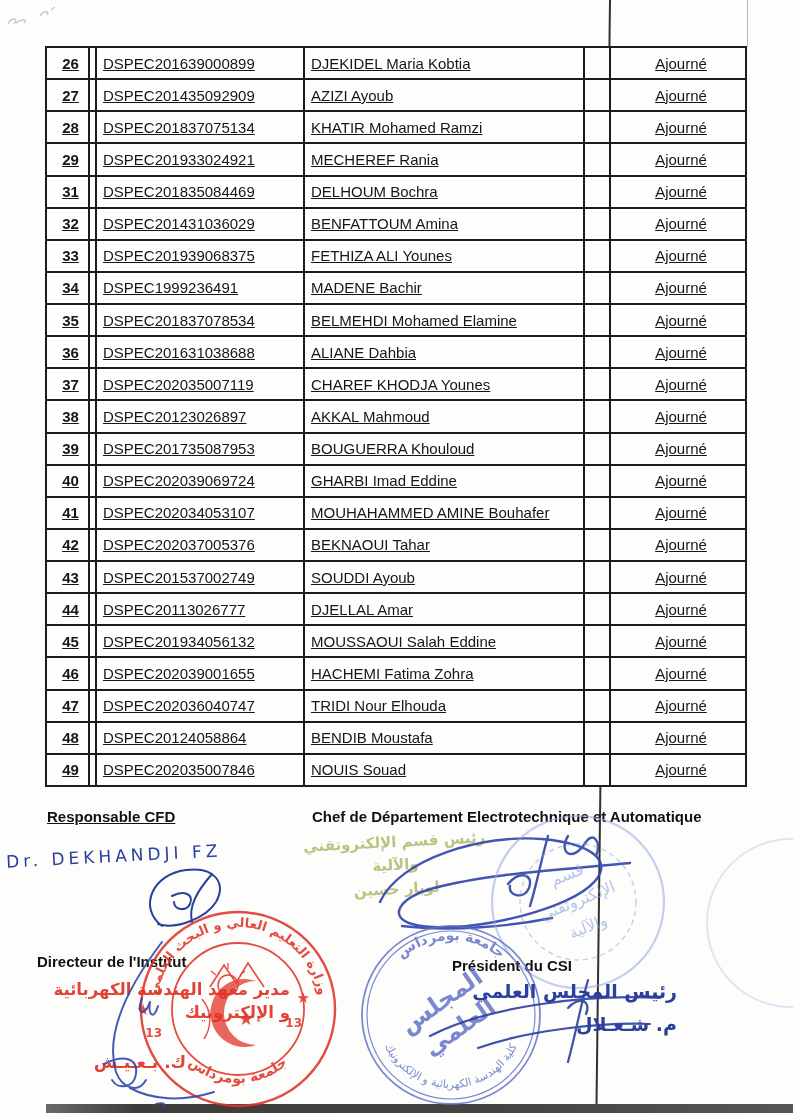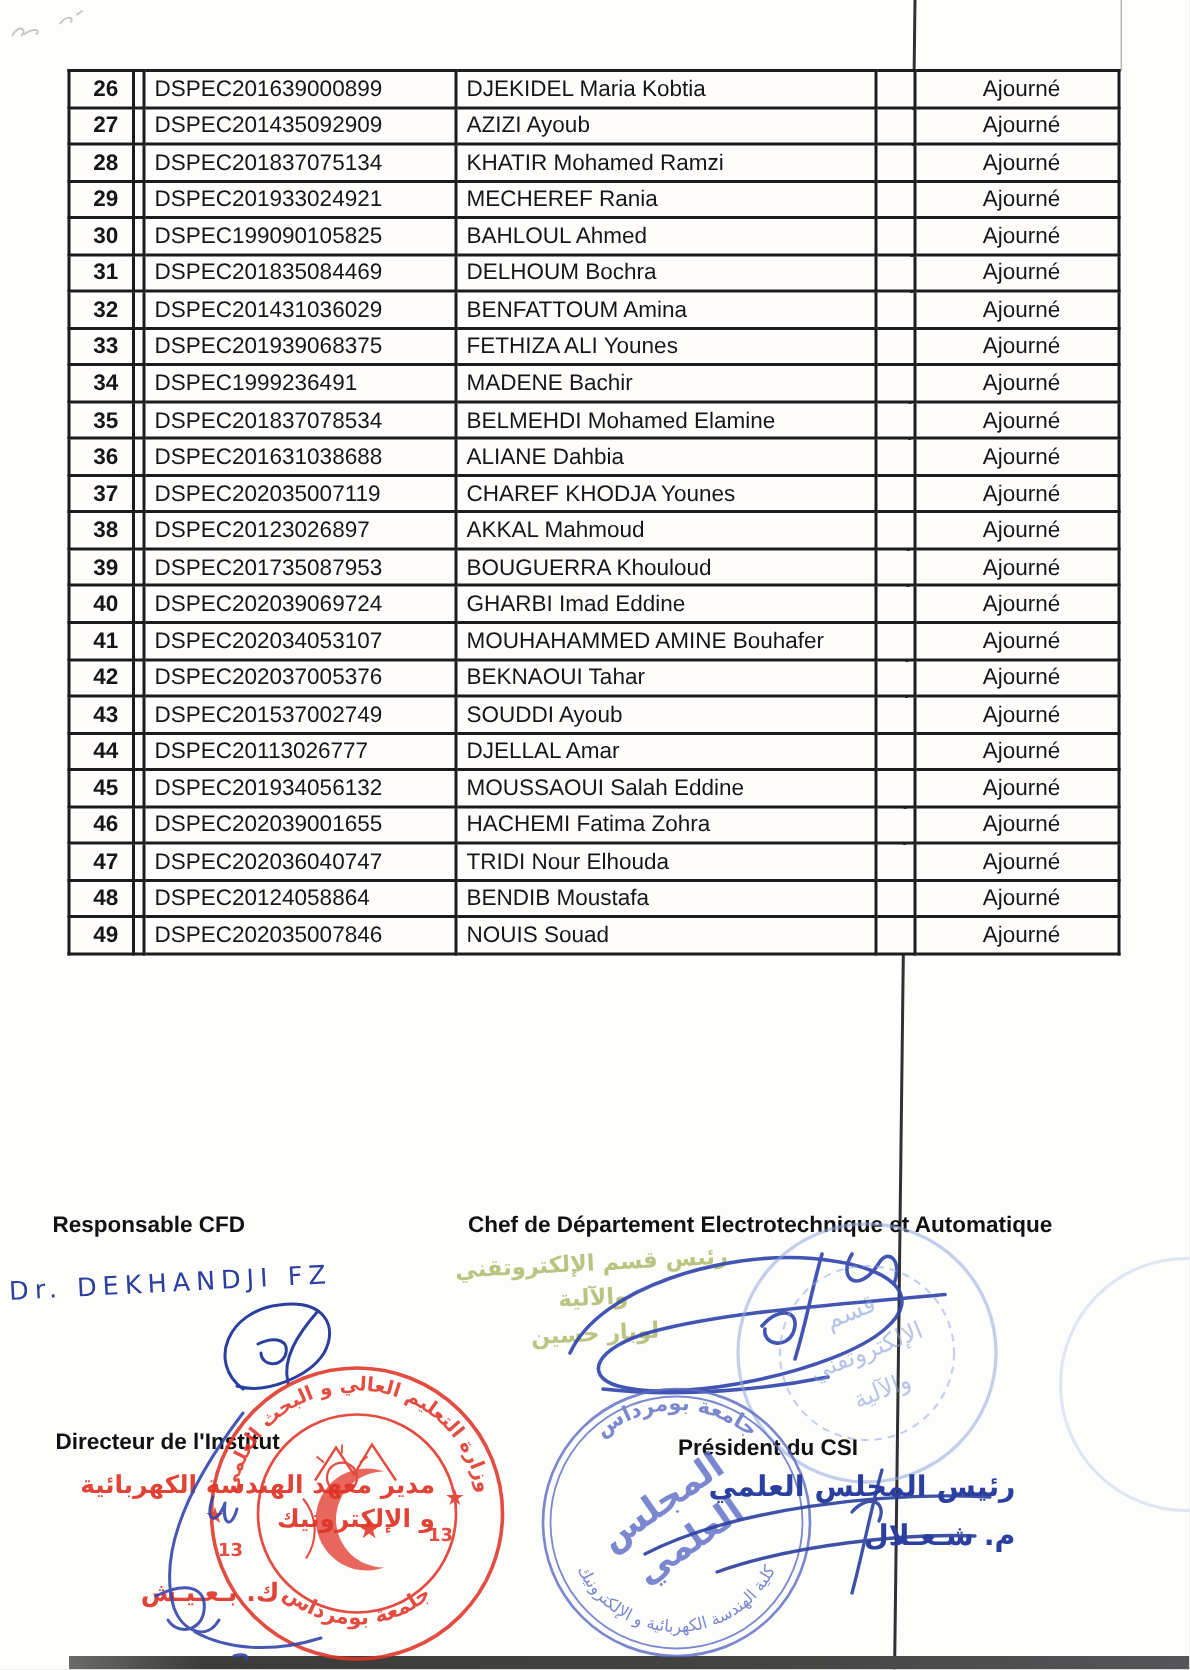--- a/index.html
+++ b/index.html
@@ -12,22 +12,22 @@
   .arabic { font-family:"DejaVu Sans", sans-serif; direction:rtl; unicode-bidi:isolate; }
 
   
   .scan-vline { position:absolute; left:609px; top:0; width:2px; height:1120px;
     background:#141414; transform:rotate(0.7deg); transform-origin:top center; opacity:.88; }
   .scan-vline-light { position:absolute; left:747px; top:0; width:1px; height:47px; background:#b9b9b4; }
   .scan-bottom-band { position:absolute; left:46px; top:1104px; width:747px; height:9px;
     background:linear-gradient(90deg,#6a6a66,#3c3c3a 12%,#434341 60%,#56565a); }
 
   
-  table.results { position:absolute; left:45px; top:46px; width:700px; height:591px;
-    border-collapse:collapse; table-layout:fixed; }
+  table.results { position:absolute; left:45px; top:46px; width:700px; height:741px;
+    border-collapse:collapse; table-layout:fixed;text-decoration:underline; }
   table.results td { border:2px solid #1c1c1c; font-size:15px; line-height:1;
     padding:0 0 0 6px; vertical-align:middle; background:#fffefd; white-space:nowrap; overflow:hidden; }
   td.cell-num { background:#d5d4d1; font-weight:bold; text-align:center; padding:0; }
   td.cell-gap { border-top:none; border-bottom:none; background:transparent; padding:0; }
   td.cell-empty { padding:0; }
   td.cell-status { text-align:center; padding:0; }
 
   
   .sig-title { position:absolute; font-size:15px; font-weight:bold; white-space:nowrap; color:#111; }
   .hand-blue { color:#2b3f9e; }
@@ -100,28 +100,20 @@
 
     <tr>
       <td class="cell-num">29</td>
       <td class="cell-gap"></td>
       <td class="cell-id">DSPEC201933024921</td>
       <td class="cell-name">MECHEREF Rania</td>
       <td class="cell-empty"></td>
       <td class="cell-status">Ajourné</td>
     </tr>
 
-    <tr>
-      <td class="cell-num">30</td>
-      <td class="cell-gap"></td>
-      <td class="cell-id">DSPEC199090105825</td>
-      <td class="cell-name">BAHLOUL Ahmed</td>
-      <td class="cell-empty"></td>
-      <td class="cell-status">Ajourné</td>
-    </tr>
 
     <tr>
       <td class="cell-num">31</td>
       <td class="cell-gap"></td>
       <td class="cell-id">DSPEC201835084469</td>
       <td class="cell-name">DELHOUM Bochra</td>
       <td class="cell-empty"></td>
       <td class="cell-status">Ajourné</td>
     </tr>
 
@@ -282,21 +274,21 @@
       <td class="cell-num">49</td>
       <td class="cell-gap"></td>
       <td class="cell-id">DSPEC202035007846</td>
       <td class="cell-name">NOUIS Souad</td>
       <td class="cell-empty"></td>
       <td class="cell-status">Ajourné</td>
     </tr>
   </tbody>
   </table>
 
-  <div class="sig-title" style="left:35px; top:808px;">Responsable CFD</div>
+  <div class="sig-title" style="left:47px; top:808px;text-decoration:underline;">Responsable CFD</div>
   <div class="sig-title" style="left:312px; top:808px;">Chef de Département Electrotechnique et Automatique</div>
 
   <div class="handwritten-name hand-blue">Dr. DEKHANDJI FZ</div>
   <svg class="sig" style="left:128px; top:862px;" width="100" height="72" viewBox="0 0 100 72">
     <path d="M34,64 C10,46 24,12 58,8 C88,4 98,22 88,40 C78,56 48,68 30,62" stroke="#2b3f9e" stroke-width="2" fill="none" stroke-linecap="round"></path>
     <path d="M84,12 C70,28 60,44 64,60 M44,34 C56,28 66,32 62,42 C58,50 46,48 46,40" stroke="#2b3f9e" stroke-width="2" fill="none" stroke-linecap="round"></path>
   </svg>
 
   <div class="faded-green arabic">
     <div>رئيس قسم الإلكتروتقني</div>

